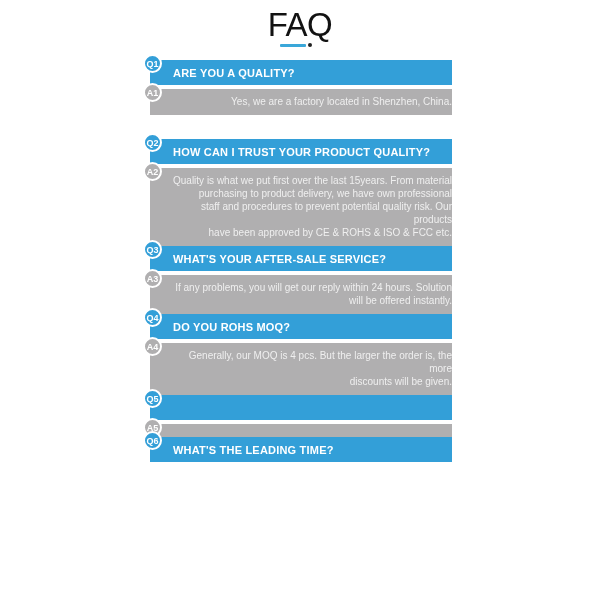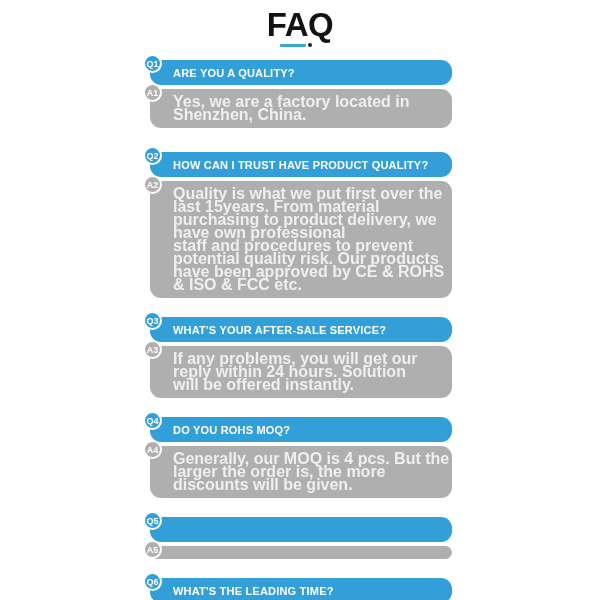--- a/index.html
+++ b/index.html
@@ -9,41 +9,41 @@
     font-family: "Liberation Sans", sans-serif;
     overflow: hidden;
   }
   .page { position: relative; width: 600px; height: 600px; background: #fff; }
 
   .title {
     margin-top: 7px;
     text-align: center;
     font-size: 33px;
     line-height: 35px;
-    font-weight: bold;
+    font-weight: normal;
     letter-spacing: -0.5px;
     color: #121212;
   }
   .title-underline {
     display: flex;
     justify-content: center;
     align-items: center;
     margin-top: 1px;
     position: relative;
     left: -4px;
   }
   .underline-line { width: 26px; height: 3px; background: #3aa7d9; border-radius: 1px; }
   .underline-dot  { width: 4px; height: 4px; background: #222; border-radius: 50%; margin-left: 2px; }
 
   .faq-list { margin: 13px 0 0 150px; width: 302px; }
 
-  .faq-item { margin-bottom: 19px; }
+  .faq-item { }
   .faq-item:first-child { margin-bottom: 24px; }
 
-  .bar { position: relative; border-radius: 11px; }
+  .bar { position: relative; border-radius: 0; text-align: right; }
 
   .q-bar {
     background: #339fd8;
     min-height: 25px;
     display: flex;
     align-items: center;
     padding: 4px 10px 3px 23px;
   }
   .q-text {
     color: #ffffff;
@@ -53,24 +53,23 @@
   }
 
   .a-bar {
     background: #b0afb0;
     margin-top: 4px;
     padding: 6px 0 7px 23px;
   }
   .a-text {
     display: block;
     color: #efefef;
-    font-size: 16px;
+    font-size: 10px;
     line-height: 13px;
     white-space: pre-line;
-    font-weight: bold;
   }
 
   .badge {
     position: absolute;
     left: -7px;
     top: -6px;
     width: 19px;
     height: 19px;
     border: 2px solid #ffffff;
     border-radius: 50%;
@@ -102,21 +101,21 @@
     </div>
     <div class="bar a-bar">
       <span class="badge a-badge">A1</span>
       <span class="a-text">Yes, we are a factory located in Shenzhen, China.</span>
     </div>
   </section>
 
   <section class="faq-item">
     <div class="bar q-bar">
       <span class="badge q-badge">Q2</span>
-      <span class="q-text">HOW CAN I TRUST HAVE PRODUCT QUALITY?</span>
+      <span class="q-text">HOW CAN I TRUST YOUR PRODUCT QUALITY?</span>
     </div>
     <div class="bar a-bar">
       <span class="badge a-badge">A2</span>
       <span class="a-text">Quality is what we put first over the last 15years. From material
 purchasing to product delivery, we have own professional
 staff and procedures to prevent potential quality risk. Our products
 have been approved by CE &amp; ROHS &amp; ISO &amp; FCC etc.</span>
     </div>
   </section>
 

